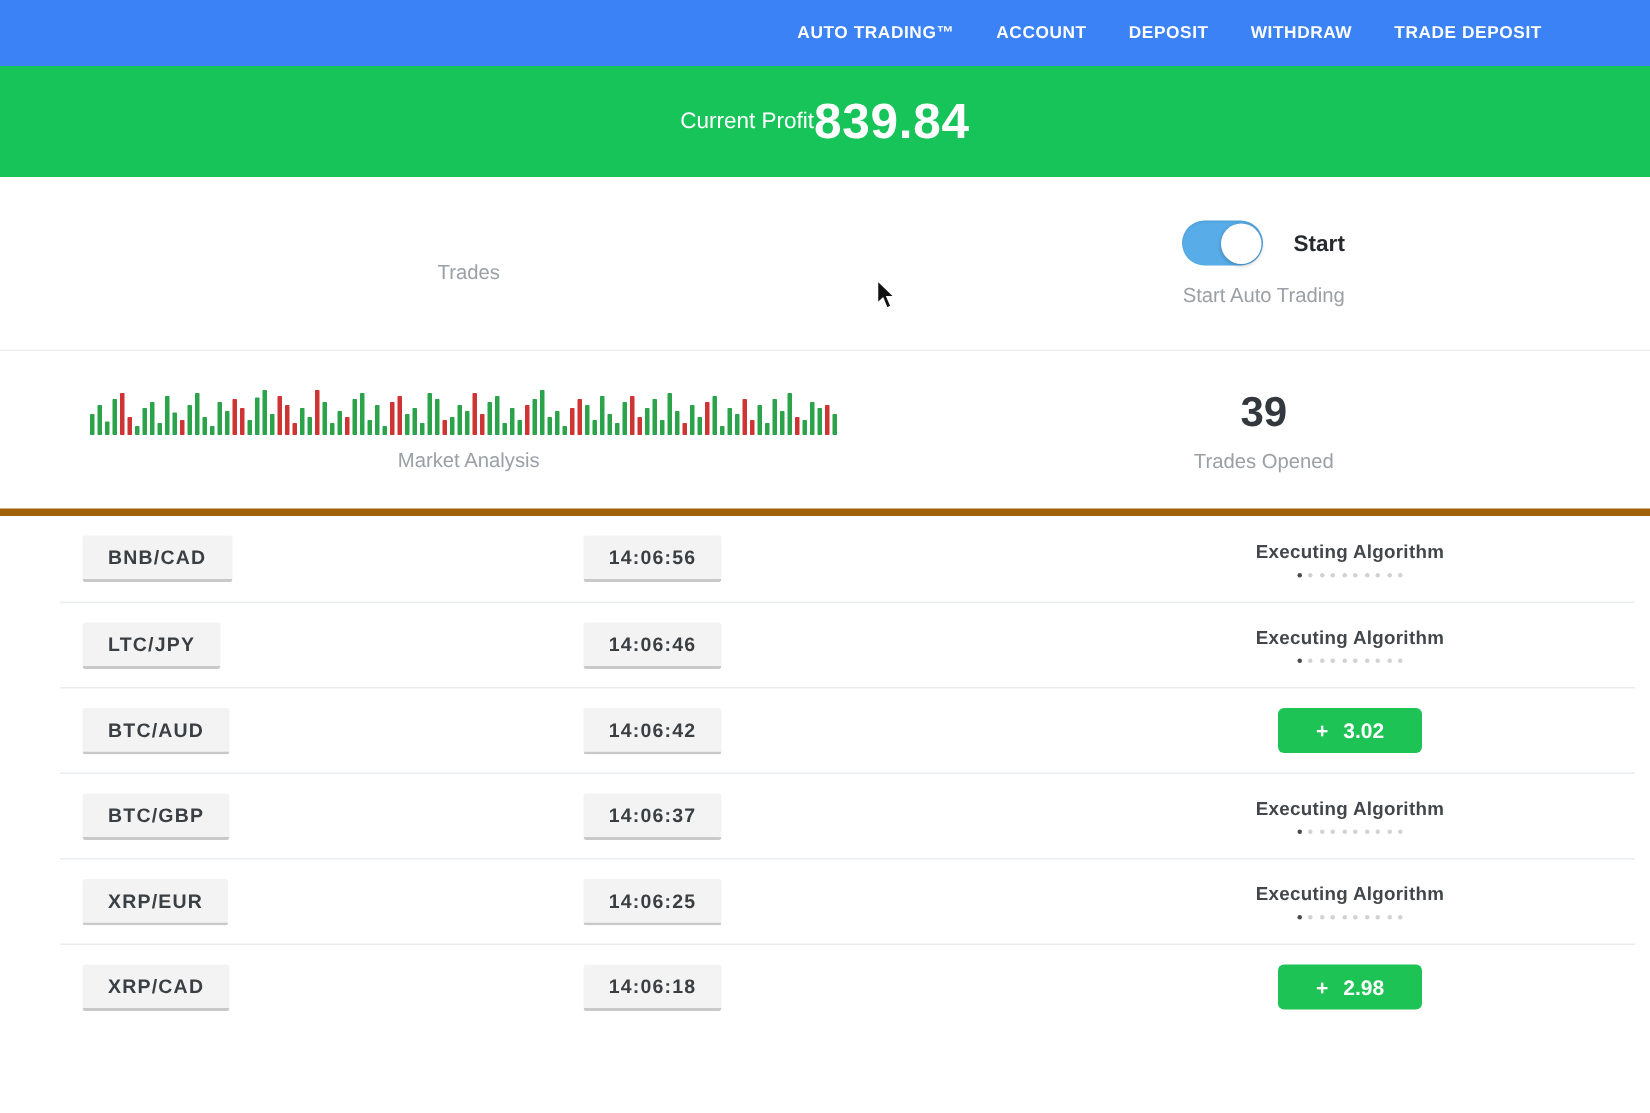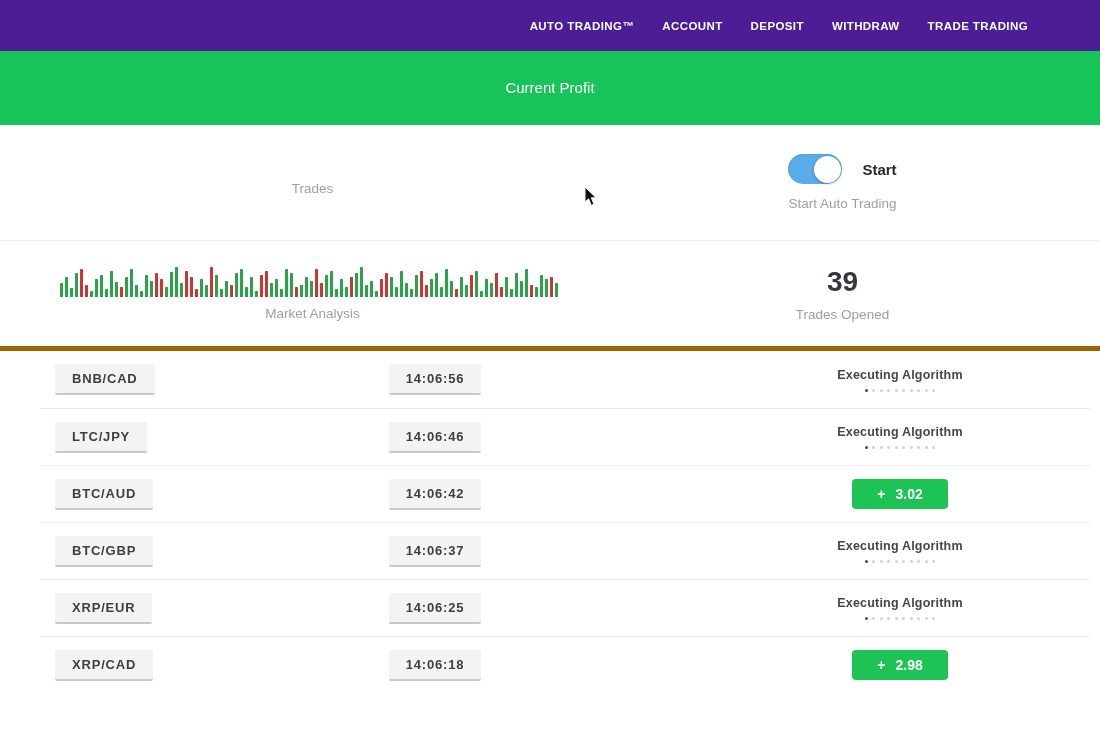--- a/index.html
+++ b/index.html
@@ -5,22 +5,22 @@
   * { margin: 0; padding: 0; box-sizing: border-box; }
   html, body { width: 1100px; height: 742px; overflow: hidden; }
   body {
     font-family: "Liberation Sans", sans-serif;
     background: #ffffff;
     position: relative;
   }
 
   
   .topnav {
-    height: 51px;
-    background: #4c1d95;
+    height: 44px;
+    background: #3b82f6;
     display: flex;
     align-items: center;
     justify-content: flex-end;
     gap: 28px;
     padding-right: 72px;
   }
   .topnav .nav-item {
     color: #ffffff;
     font-size: 11.5px;
     font-weight: bold;
@@ -145,25 +145,26 @@
   .cursor { position: absolute; left: 584px; top: 186px; pointer-events: none; }
 </style>
 </head>
 <body>
 
 <div class="topnav">
   <span class="nav-item">AUTO TRADING™</span>
   <span class="nav-item">ACCOUNT</span>
   <span class="nav-item">DEPOSIT</span>
   <span class="nav-item">WITHDRAW</span>
-  <span class="nav-item">TRADE TRADING</span>
+  <span class="nav-item">TRADE DEPOSIT</span>
 </div>
 
 <div class="banner">
   <div class="banner-label">Current Profit</div>
+  <div class="banner-value">839.84</div>
 </div>
 
 <div class="stats-row row-1">
   <div class="left-cell">
     <div class="muted-label">Trades</div>
   </div>
   <div class="right-cell">
     <div class="toggle-group">
       <div class="toggle">
         <div class="knob"></div>

